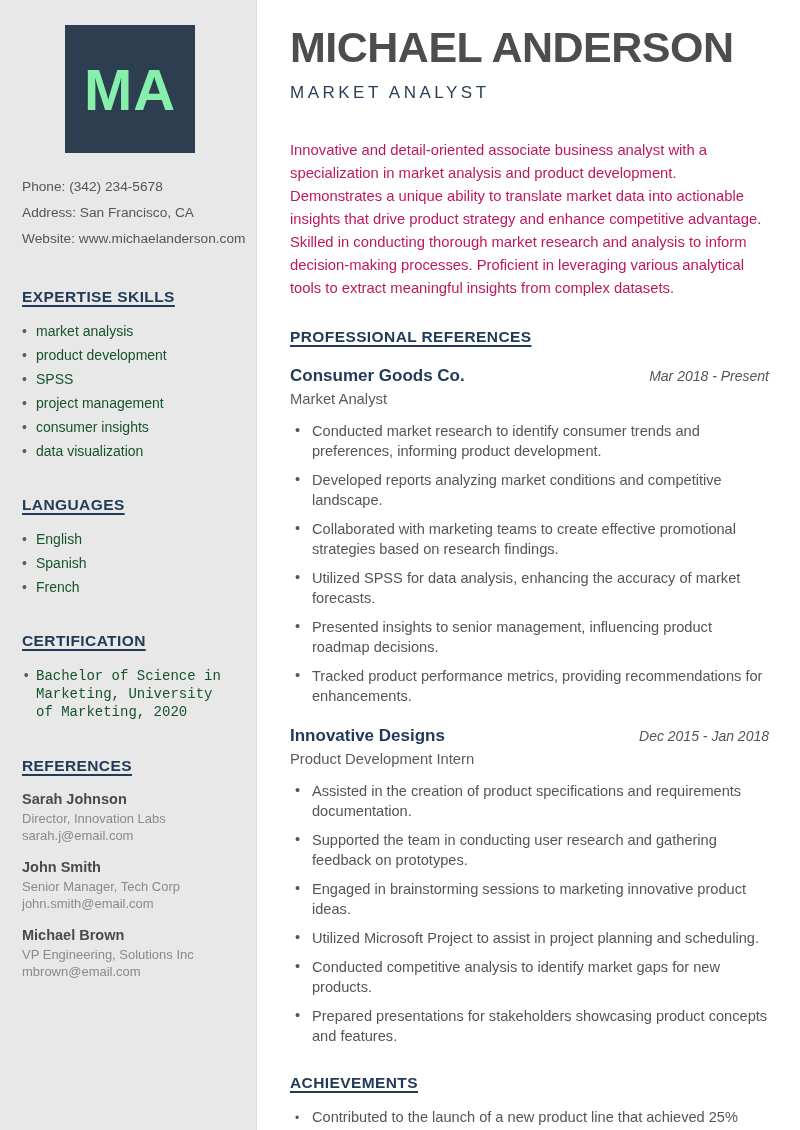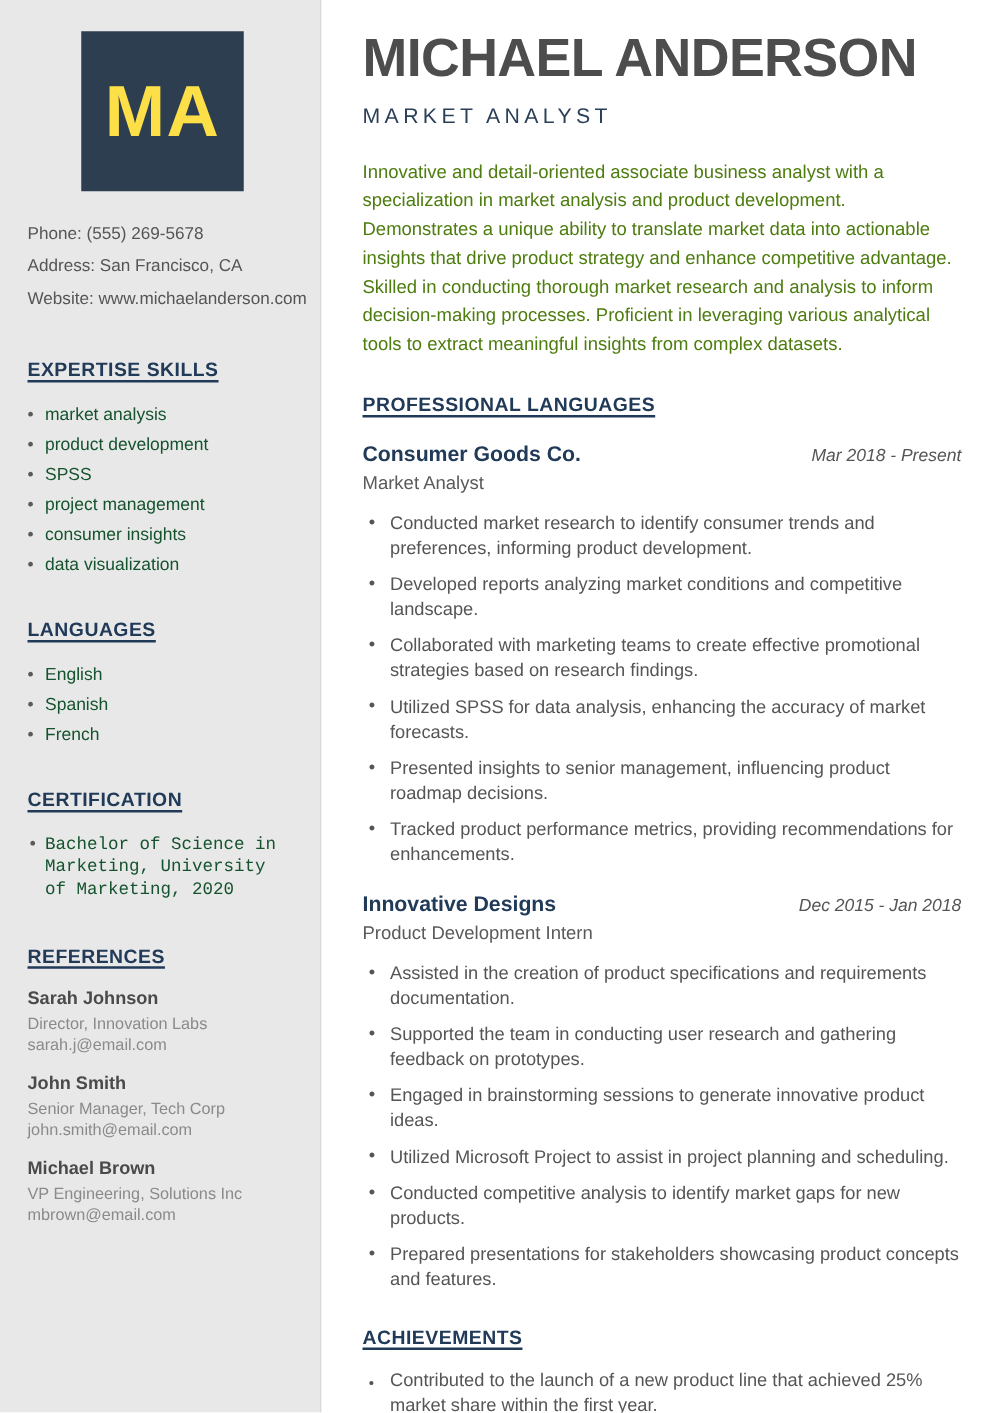--- a/index.html
+++ b/index.html
@@ -25,21 +25,21 @@
     border-right: 1px solid #dadada;
     padding: 25px 18px 0 22px;
   }
   .monogram-box {
     width: 130px; height: 128px;
     margin: 0 auto;
     background: #2d3e50;
     display: flex; align-items: center; justify-content: center;
   }
   .monogram-box span {
-    color: #fde047;
+    color: #86efac;
     font-size: 58px;
     font-weight: bold;
     letter-spacing: 1px;
   }
   .contact { margin-top: 21px; }
   .contact-line {
     font-size: 13.7px;
     color: #555555;
     line-height: 26px;
     white-space: nowrap;
@@ -99,23 +99,23 @@
     letter-spacing: -0.5px;
     line-height: 1.05;
   }
   .candidate-title {
     margin-top: 13px;
     font-size: 17px;
     color: #2b3f58;
     letter-spacing: 3.5px;
   }
   .summary {
-    margin-top: 24px;
+    margin-top: 36px;
     font-size: 14.8px;
-    color: #4d7c0f;
+    color: #be185d;
     line-height: 23px;
   }
   .main-heading {
     margin-top: 28px;
     font-size: 15.5px;
     font-weight: bold;
     color: #203a58;
     letter-spacing: 0.4px;
     text-decoration: underline;
     text-decoration-thickness: 2px;
@@ -166,21 +166,21 @@
 
 <div class="page">
 
   <aside class="sidebar">
 
     <div class="monogram-box">
       <span>MA</span>
     </div>
 
     <div class="contact">
-      <div class="contact-line">Phone: (555) 269-5678</div>
+      <div class="contact-line">Phone: (342) 234-5678</div>
       <div class="contact-line">Address: San Francisco, CA</div>
       <div class="contact-line">Website: www.michaelanderson.com</div>
     </div>
 
     <div class="side-heading">EXPERTISE SKILLS</div>
     <ul class="side-list">
       <li>market analysis</li>
       <li>product development</li>
       <li>SPSS</li>
       <li>project management</li>
@@ -221,21 +221,21 @@
 
   </aside>
 
   <main class="main">
 
     <h1 class="candidate-name">MICHAEL ANDERSON</h1>
     <div class="candidate-title">MARKET ANALYST</div>
 
     <p class="summary">Innovative and detail-oriented associate business analyst with a specialization in market analysis and product development. Demonstrates a unique ability to translate market data into actionable insights that drive product strategy and enhance competitive advantage. Skilled in conducting thorough market research and analysis to inform decision-making processes. Proficient in leveraging various analytical tools to extract meaningful insights from complex datasets.</p>
 
-    <div class="main-heading">PROFESSIONAL LANGUAGES</div>
+    <div class="main-heading">PROFESSIONAL REFERENCES</div>
 
     <section class="job">
       <div class="job-header">
         <span class="company-name">Consumer Goods Co.</span>
         <span class="job-dates">Mar 2018 - Present</span>
       </div>
       <div class="job-role">Market Analyst</div>
       <ul class="bullet-list">
         <li>Conducted market research to identify consumer trends and preferences, informing product development.</li>
         <li>Developed reports analyzing market conditions and competitive landscape.</li>
@@ -248,21 +248,21 @@
 
     <section class="job">
       <div class="job-header">
         <span class="company-name">Innovative Designs</span>
         <span class="job-dates">Dec 2015 - Jan 2018</span>
       </div>
       <div class="job-role">Product Development Intern</div>
       <ul class="bullet-list">
         <li>Assisted in the creation of product specifications and requirements documentation.</li>
         <li>Supported the team in conducting user research and gathering feedback on prototypes.</li>
-        <li>Engaged in brainstorming sessions to generate innovative product ideas.</li>
+        <li>Engaged in brainstorming sessions to marketing innovative product ideas.</li>
         <li>Utilized Microsoft Project to assist in project planning and scheduling.</li>
         <li>Conducted competitive analysis to identify market gaps for new products.</li>
         <li>Prepared presentations for stakeholders showcasing product concepts and features.</li>
       </ul>
     </section>
 
     <div class="main-heading">ACHIEVEMENTS</div>
     <ul class="bullet-list achievements-list">
       <li>Contributed to the launch of a new product line that achieved 25% market share within the first year.</li>
 

